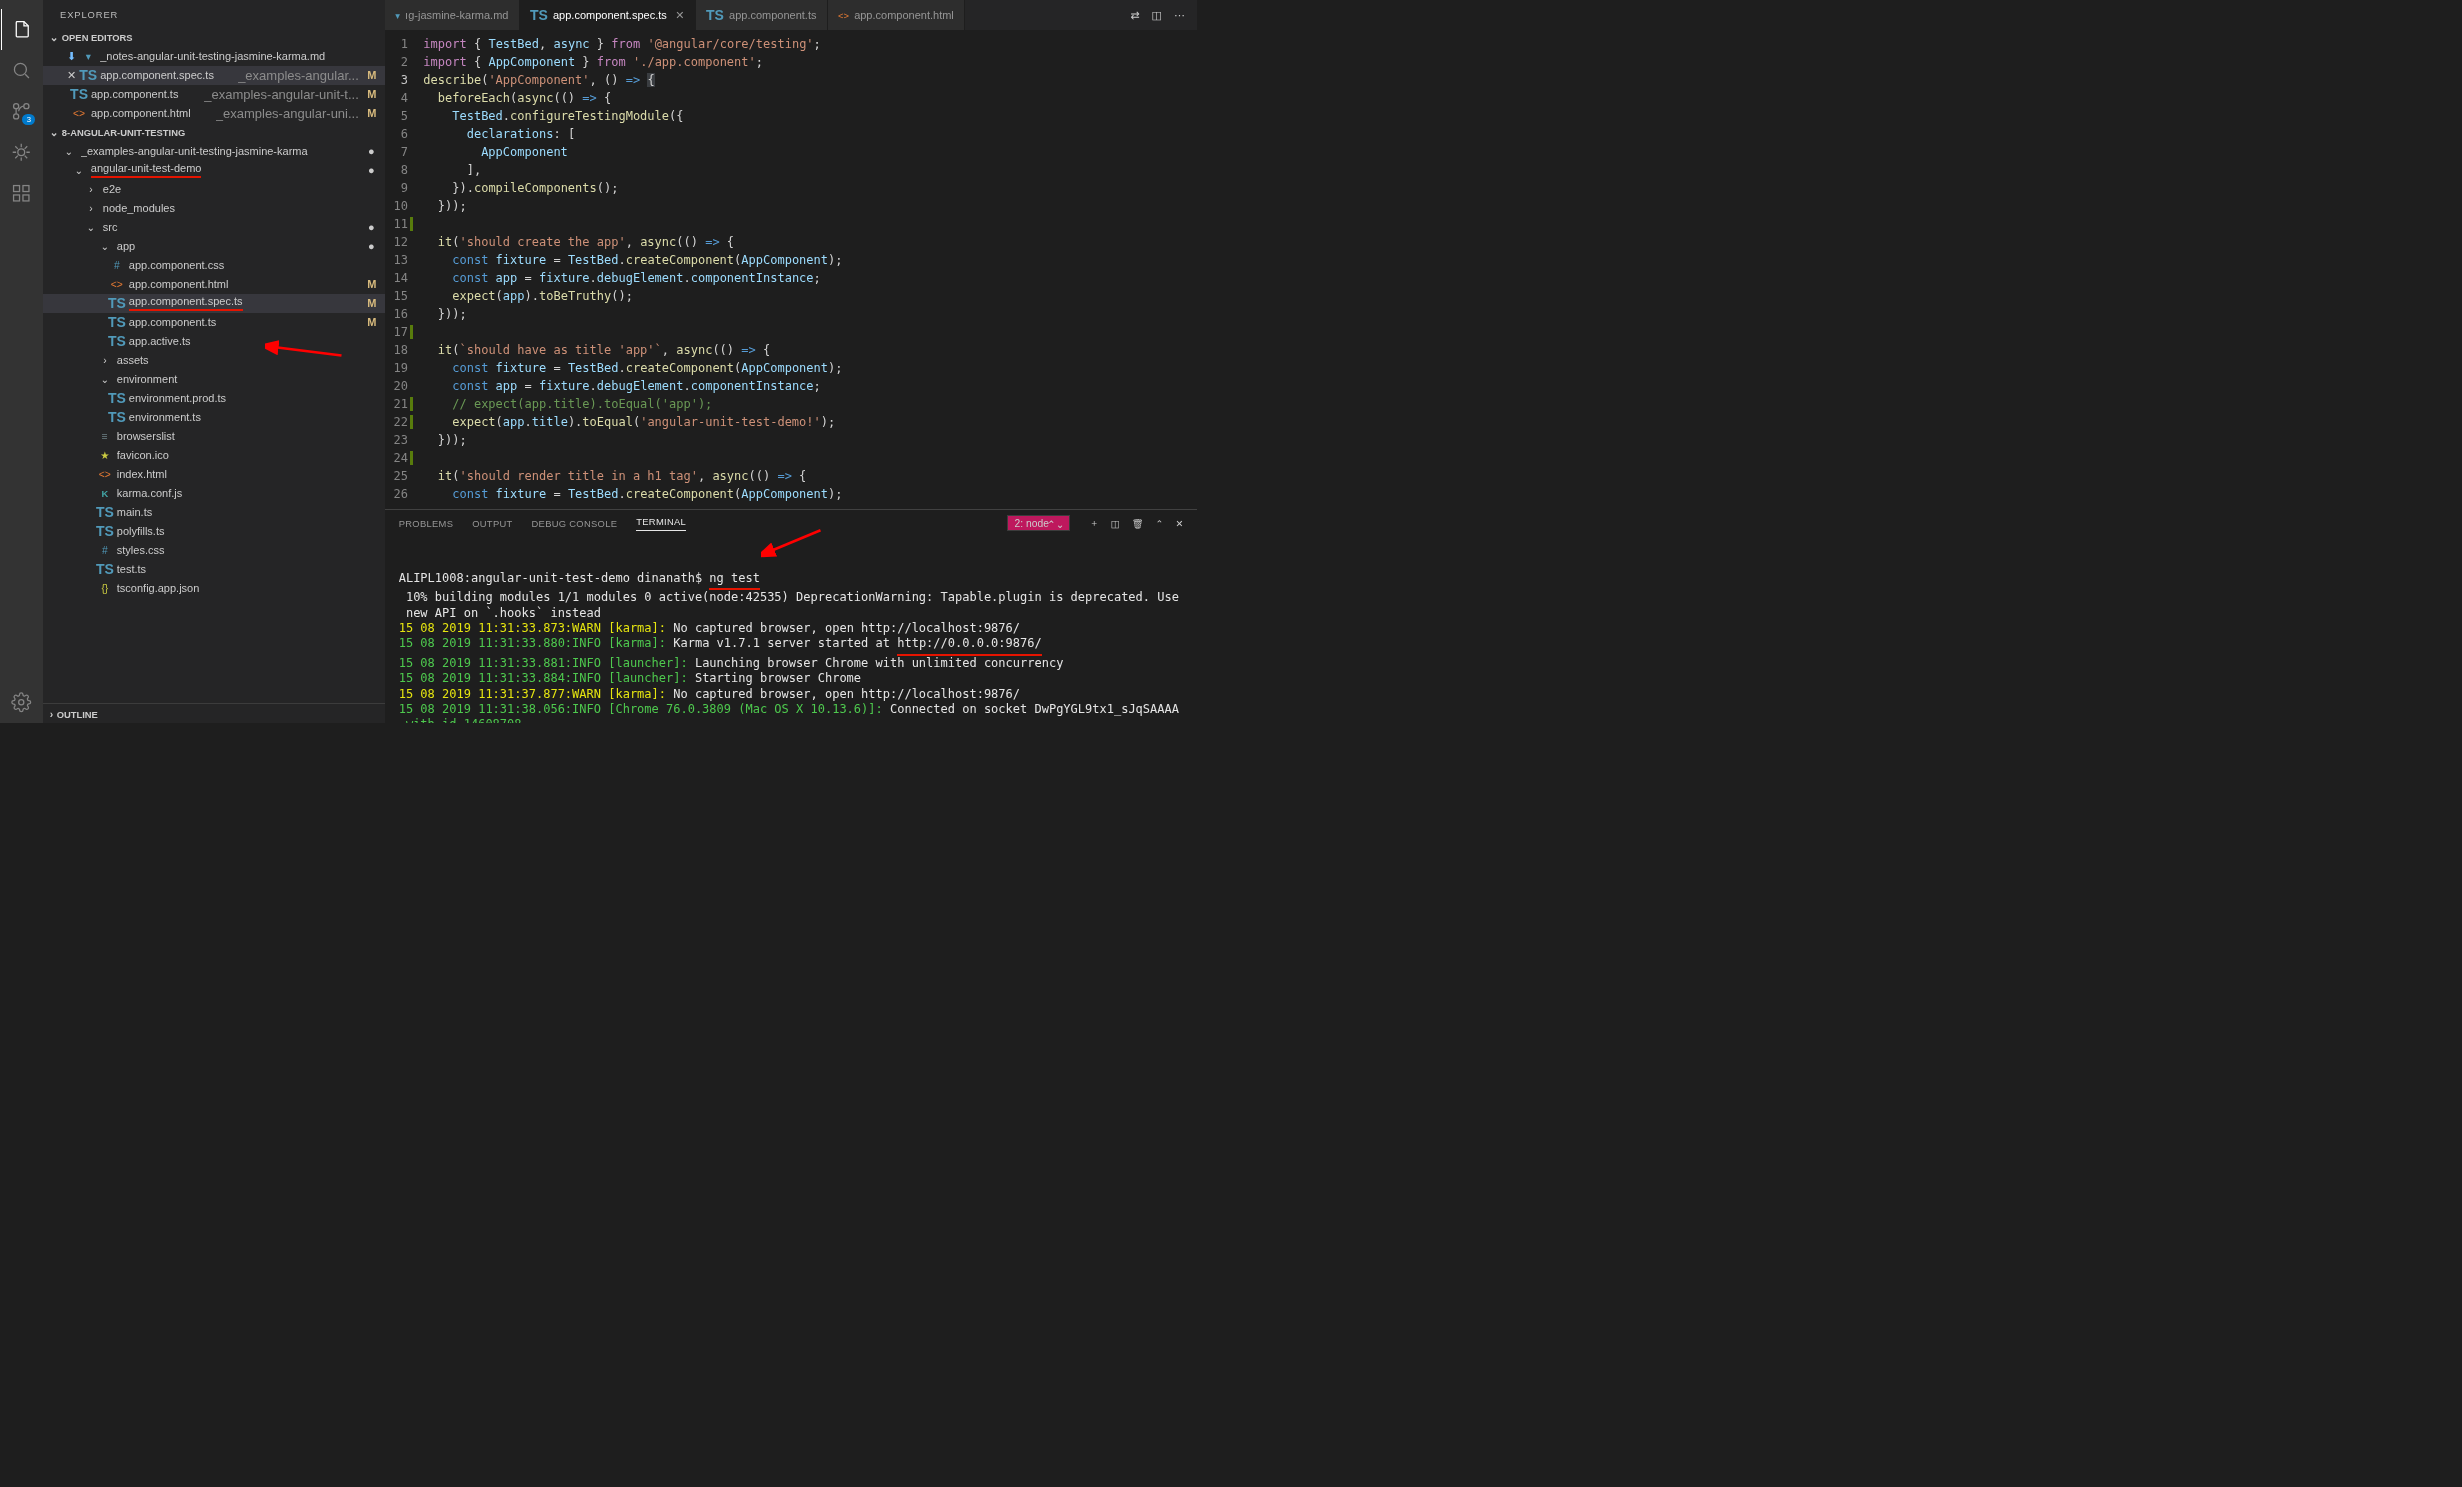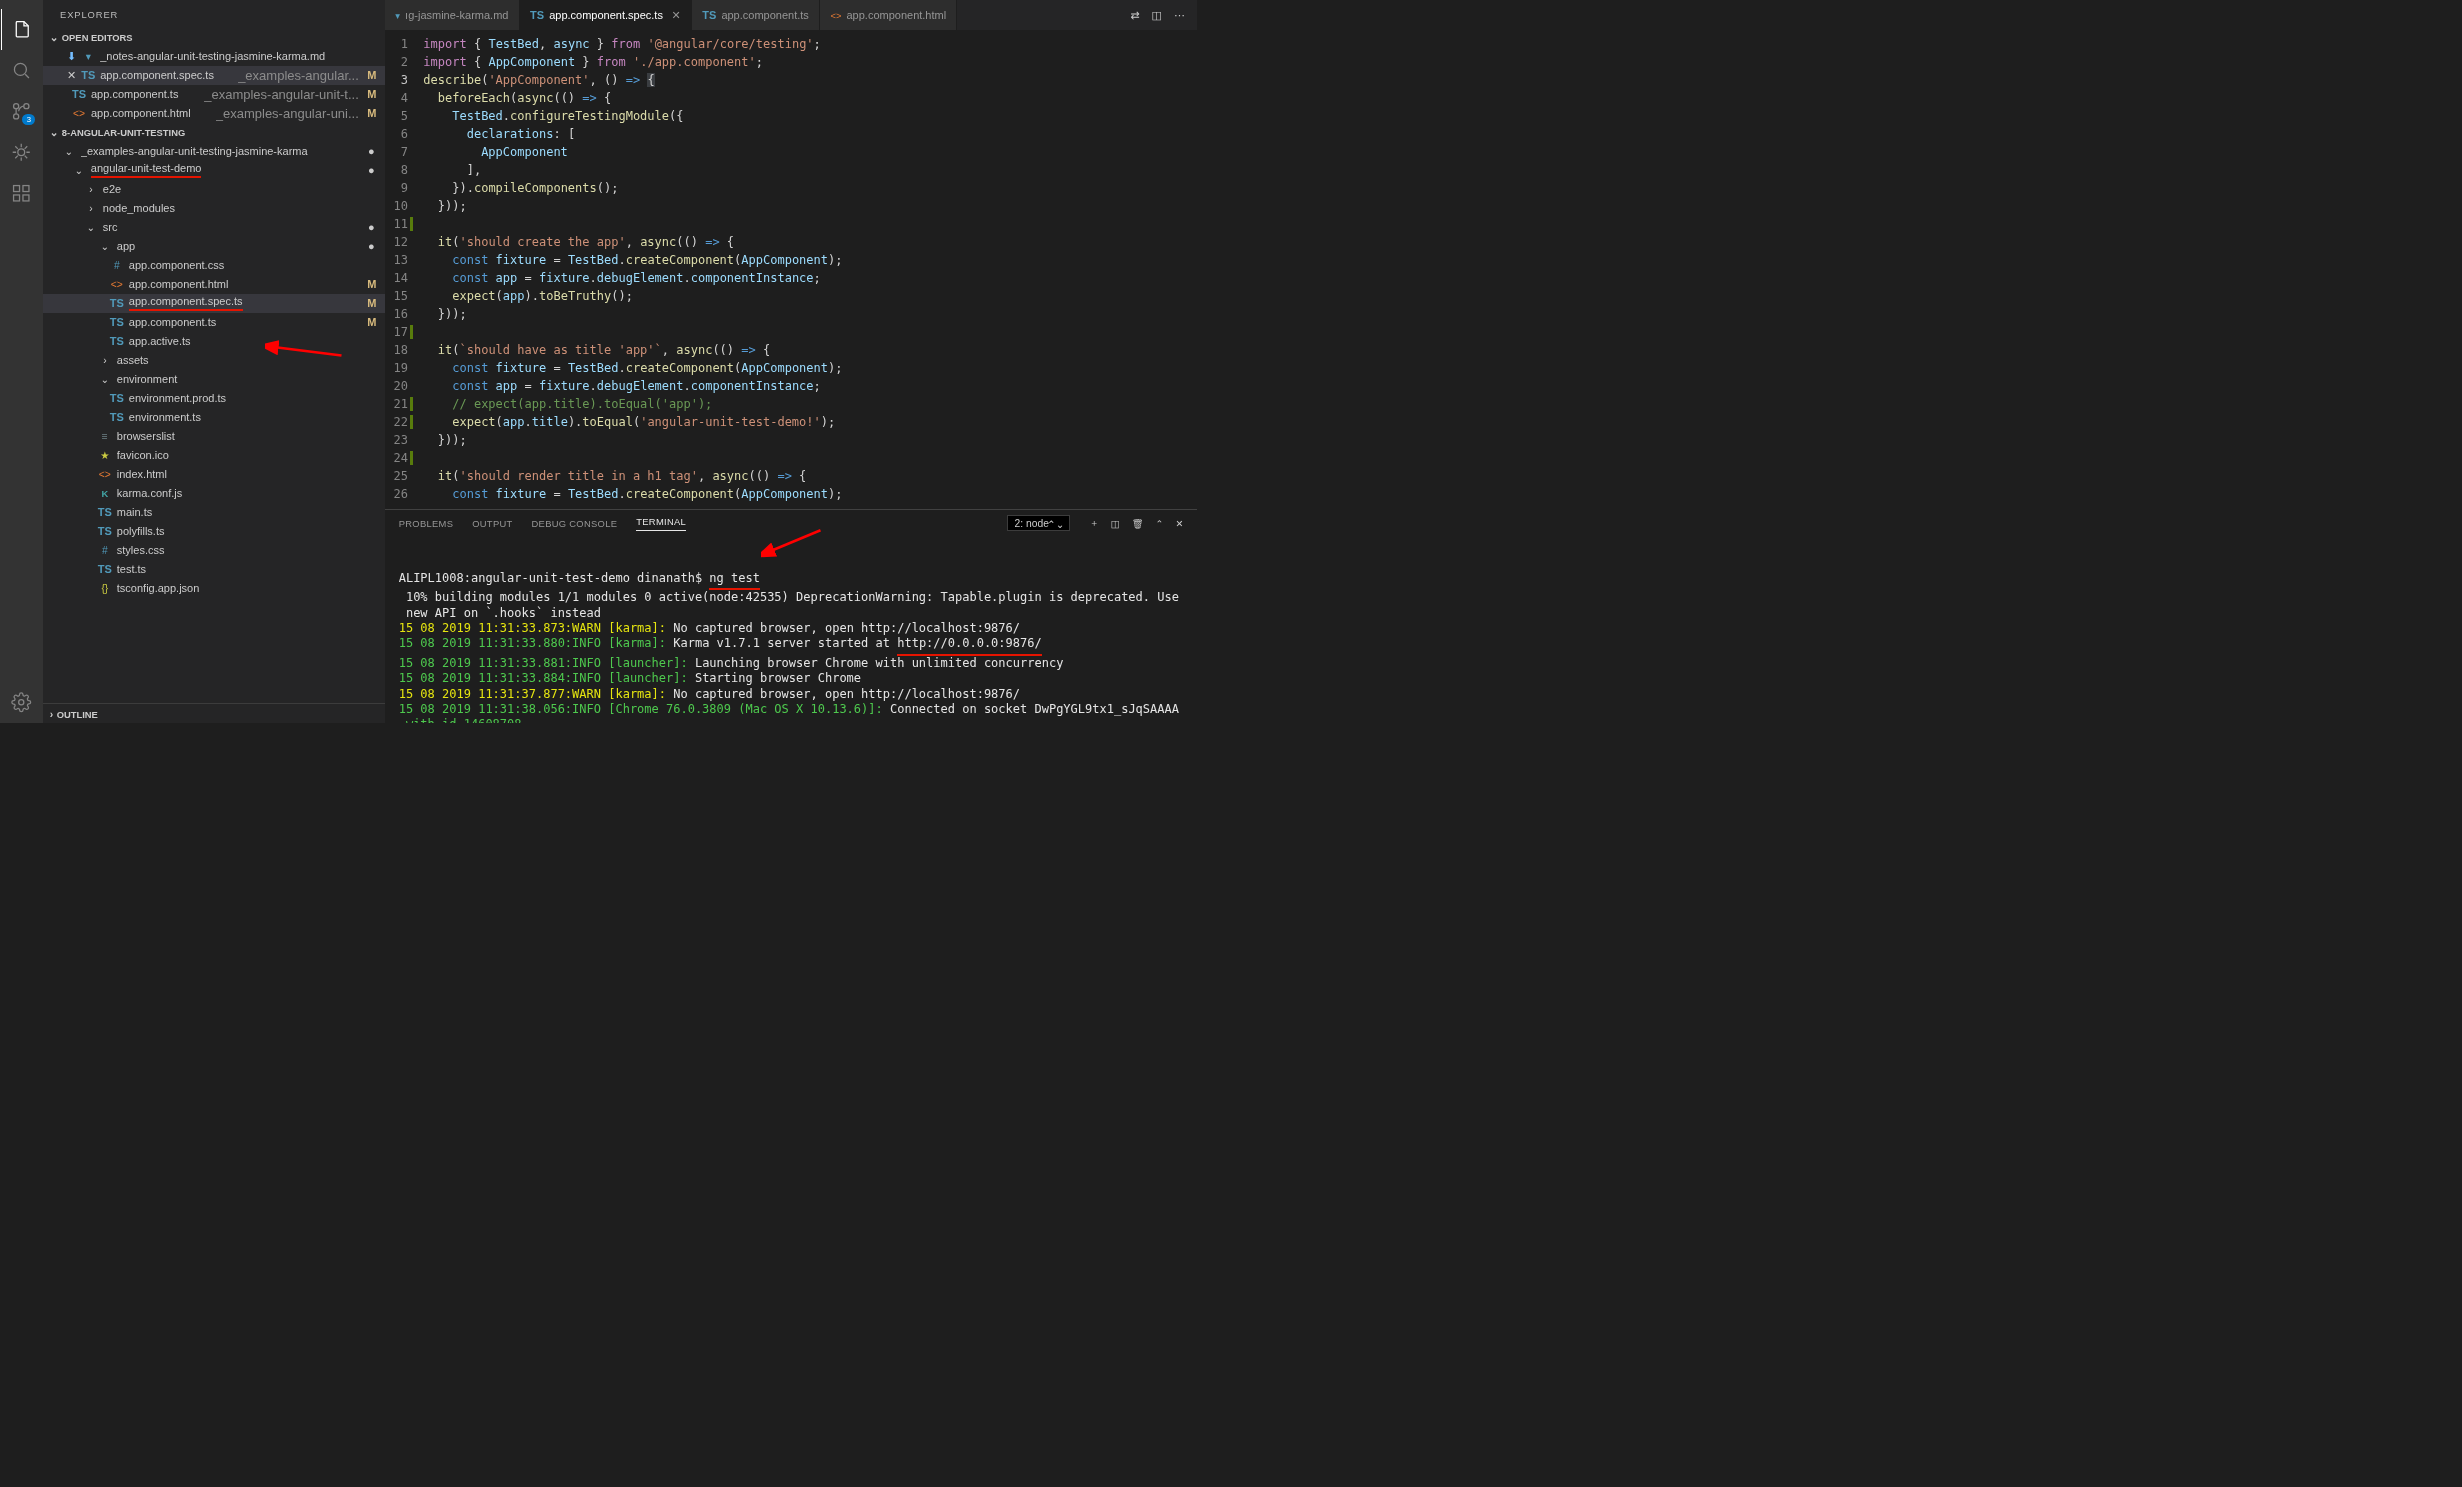--- a/index.html
+++ b/index.html
@@ -80,21 +80,21 @@
 .row .icon { width: 13.7px; display: inline-flex; justify-content: center; margin-right: 5.1px; font-size: 10.3px;}
 .row .label { flex: 1; overflow: hidden; text-overflow: ellipsis; }
 .row .suffix { color: #8c8c8c; font-size: 13px; overflow: hidden; text-overflow: ellipsis; margin-left: 3.4px;}
 .row .m { color: #d7ba7d; margin-left: auto; padding: 0 8.5px; font-weight: 600;}
 .row .dot { color: #cccccc; margin-left: auto; padding: 0 10.3px;}
 .row .close { padding: 0 5.1px; color: #cccccc;}
 .indent-1 { padding-left: 19px; }
 .indent-2 { padding-left: 29px; }
 .indent-3 { padding-left: 41px; }
 .indent-4 { padding-left: 55px; }
-.ic-ts { color: #519aba; font-size: 11px; font-weight: 700;}
+.ic-ts { color: #519aba; font-size: 14px; font-weight: 700;}
 .ic-html { color: #e37933; }
 .ic-md { color: #519aba; }
 .ic-star { color: #cbcb41; }
 .ic-k { color: #42a5a5; font-weight: 700; font-size: 9.4px;}
 .ic-hash { color: #519aba; }
 .ic-json { color: #cbcb41; }
 .ic-list { color: #6d8086; }
 .underline-red { border-bottom: 2.6px solid #e51400; padding-bottom: 2px; display: inline-block;}
 .main {
   flex: 1;
@@ -170,21 +170,21 @@
   align-items: center;
   padding: 5.1px 13.7px;
   gap: 19px;
   font-size: 9.4px;
   color: #969696;
 }
 .panel-tab { cursor: pointer; letter-spacing: 0.3px;}
 .panel-tab.active { color: #e7e7e7; border-bottom: 0.9px solid #e7e7e7; padding-bottom: 2.6px;}
 .panel-tabs .spacer { flex: 1; }
 .panel-select {
-  background: #000000;
+  background: #be185d;
   color: #ccc;
   border: 0.9px solid #3c3c3c;
   padding: 1.7px 20.5px 1.7px 6.8px;
   font-size: 10.3px;
   position: relative;
 }
 .panel-actions { display: flex; gap: 12px; color: #cccccc; align-items: center;}
 .terminal {
   flex: 1;
   font-family: Menlo, Consolas, monospace;

